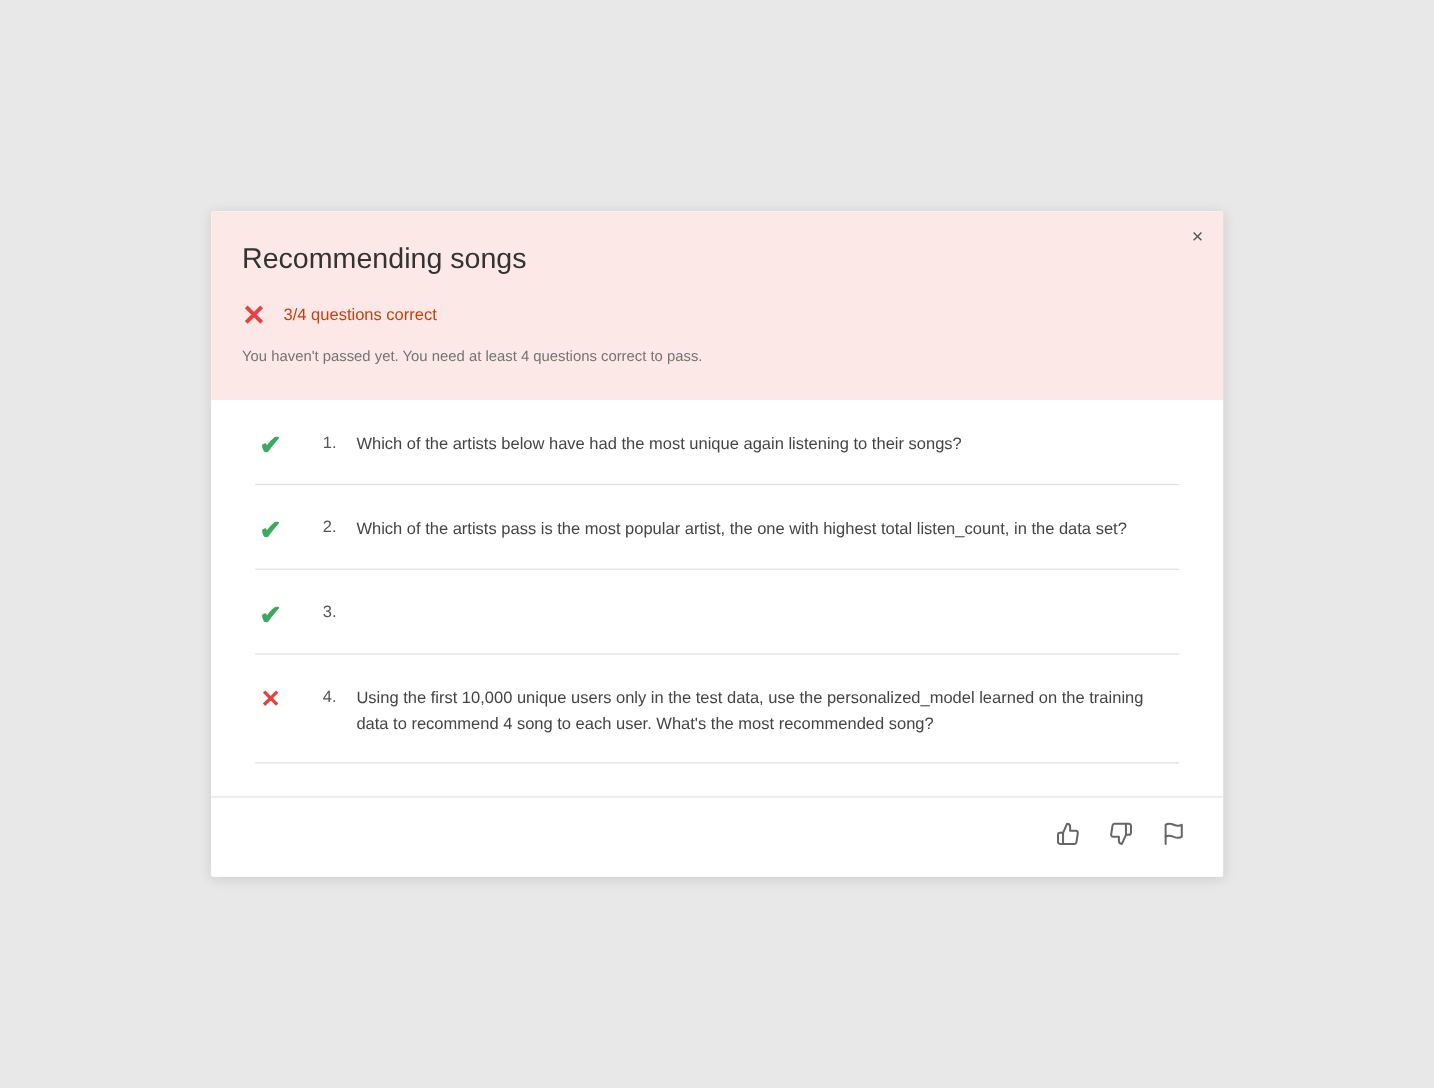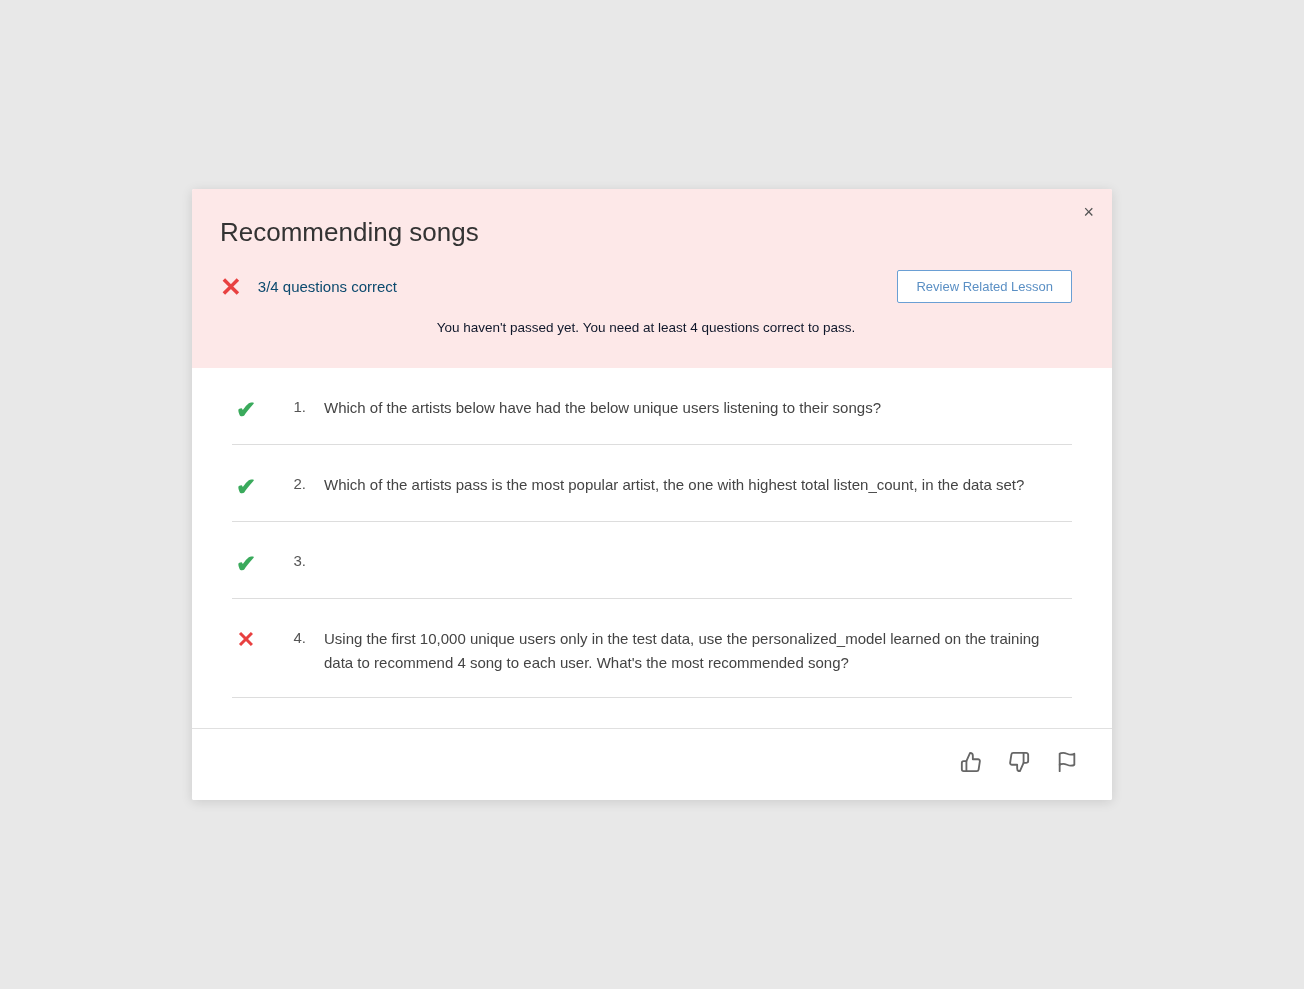--- a/index.html
+++ b/index.html
@@ -65,36 +65,35 @@
       line-height: 1;
     }
     .icon-x-small {
       color: #e84040;
       font-size: 22px;
       font-weight: 700;
       line-height: 1;
     }
     .score-text {
       font-size: 15px;
-      color: #0c4a6e;
+      color: #c2410c;
     }
     .review-btn {
       border: 1px solid #6a9fd4;
       background: #fff;
       color: #5a8fc4;
       padding: 8px 18px;
       font-size: 13px;
       cursor: pointer;
       border-radius: 2px;
     }
     .fail-message {
       font-size: 13.5px;
-      color: #0f172a;
+      color: #737373;
       line-height: 1.7;
-      text-align: center;
     }
     .questions-section {
       background: #fff;
       padding: 0 40px;
     }
     .question-item {
       display: flex;
       align-items: flex-start;
       padding: 28px 0 22px 0;
       border-bottom: 1px solid #ddd;
@@ -147,36 +146,35 @@
   <button class="close-btn">×</button>
 
   <div class="header-section">
     <div class="quiz-title">Recommending songs</div>
 
     <div class="score-row">
       <div class="score-left">
         <span class="icon-x">✕</span>
         <span class="score-text">3/4 questions correct</span>
       </div>
-      <button class="review-btn">Review Related Lesson</button>
     </div>
 
     <div class="fail-message">
       <div>You haven't passed yet. You need at least 4 questions correct to pass.</div>
     </div>
   </div>
 
   <div class="questions-section">
 
     <div class="question-item">
       <div class="q-icon">
         <span class="icon-check">✔</span>
       </div>
       <div class="q-number">1.</div>
-      <div class="q-text">Which of the artists below have had the below unique users listening to their songs?</div>
+      <div class="q-text">Which of the artists below have had the most unique again listening to their songs?</div>
     </div>
 
     <div class="question-item">
       <div class="q-icon">
         <span class="icon-check">✔</span>
       </div>
       <div class="q-number">2.</div>
       <div class="q-text">Which of the artists pass is the most popular artist, the one with highest total listen_count, in the data set?</div>
     </div>
 

